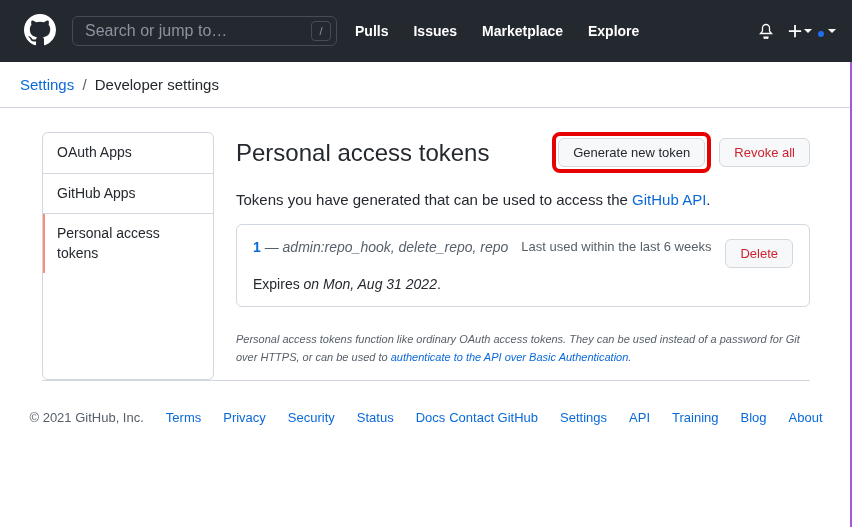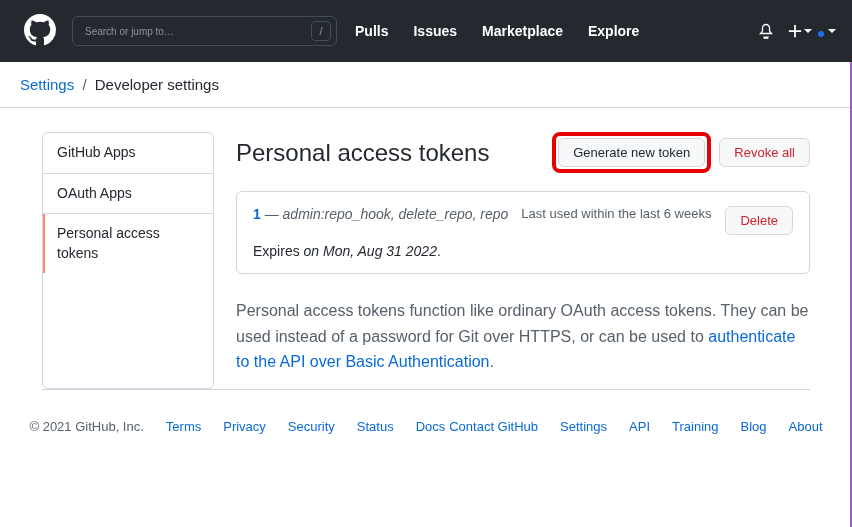--- a/index.html
+++ b/index.html
@@ -3,21 +3,21 @@
 <meta charset="utf-8">
 <style>
   * { box-sizing: border-box; margin: 0; padding: 0; }
   body { font-family: -apple-system, BlinkMacSystemFont, "Segoe UI", Helvetica, Arial, sans-serif; font-size: 14px; color: #24292f; background: #fff; width: 852px; height: 527px; overflow: hidden; position: relative; }
   a { text-decoration: none; }
 
   
   .header { background: #24292f; height: 62px; display: flex; align-items: center; padding: 0 16px 0 24px; }
   .logo { color: #fff; margin-right: 16px; }
   .search-wrap { position: relative; margin-right: 18px; }
-  .search-input { width: 265px; height: 30px; background: #24292f; border: 1px solid #444c54; border-radius: 6px; padding: 0 30px 0 12px; color: #c0c6cc; font-size: 10px; outline: none; }
+  .search-input { width: 265px; height: 30px; background: #24292f; border: 1px solid #444c54; border-radius: 6px; padding: 0 30px 0 12px; color: #c0c6cc; font-size: 16px; outline: none; }
   .search-input::placeholder { color: #8b949e; }
   .slash { position: absolute; right: 6px; top: 5px; width: 20px; height: 20px; border: 1px solid #444c54; border-radius: 4px; color: #8b949e; font-size: 11px; display: flex; align-items: center; justify-content: center; }
   .nav-links { display: flex; gap: 25px; }
   .nav-links a { color: #fff; font-weight: 600; font-size: 14px; }
   .header-right { margin-left: auto; display: flex; align-items: center; gap: 14px; }
   .header-icon { color: #fff; display: flex; align-items: center; }
   .plus-caret { color: #fff; display: flex; align-items: center; gap: 2px; }
   .avatar-wrap { position: relative; display: flex; align-items: center; gap: 2px; }
   .avatar { width: 20px; height: 20px; border-radius: 50%; background: linear-gradient(135deg, #f4a460 40%, #333 40%); position: relative; }
   .avatar-dot { position: absolute; top: -2px; right: 0px; width: 10px; height: 10px; background: #1f6feb; border: 2px solid #24292f; border-radius: 50%; }
@@ -50,21 +50,21 @@
   .token-box { border: 1px solid #d0d7de; border-radius: 6px; padding: 14px 16px; margin-bottom: 24px; }
   .token-row1 { display: flex; }
   .token-left { flex: 1; font-size: 14px; }
   .token-name { color: #0969da; font-weight: 600; }
   .token-dash { color: #57606a; }
   .token-scopes { color: #57606a; font-style: italic; }
   .token-used { color: #57606a; font-size: 13px; margin-right: 14px; }
   .token-expire { margin-top: 8px; font-size: 14px; }
   .token-expire .date { font-style: italic; }
 
-  .desc { color: #57606a; font-size: 16px; line-height: 1.6; margin-bottom: 14px; }
+  .desc { color: #57606a; font-size: 11px; line-height: 1.6; margin-bottom: 14px; font-style: italic; }
   .desc a { color: #0969da; }
 
   .bottom-divider { border-top: 1px solid #d0d7de; margin: 0 42px; }
 
   
   .footer { text-align: center; padding: 28px 0 0 0; }
   .footer-row { display: inline-flex; flex-wrap: wrap; justify-content: center; gap: 22px; font-size: 13px; margin-bottom: 10px; }
   .footer-row span { color: #57606a; }
   .footer-row a { color: #0969da; }
 
@@ -114,34 +114,37 @@
 
 <div class="breadcrumb">
   <a href="#">Settings</a>
   <span class="sep">/</span>
   <span class="current">Developer settings</span>
 </div>
 <div class="divider"></div>
 
 <div class="main">
   <nav class="sidebar">
+    <a href="#" class="side-item">OAuth Apps</a>
     <a href="#" class="side-item">GitHub Apps</a>
-    <a href="#" class="side-item">OAuth Apps</a>
     <a href="#" class="side-item active">Personal access tokens</a>
   </nav>
 
   <div class="content">
     <div class="content-head">
       <h2>Personal access tokens</h2>
       <span class="highlight-box">
         <a href="#" class="btn">Generate new token</a>
       </span>
       <a href="#" class="btn btn-danger-text">Revoke all</a>
     </div>
 
+    <p class="subtext">
+      <span>Tokens you have generated that can be used to access the </span><a href="#">GitHub API</a><span>.</span>
+    </p>
 
     <div class="token-box">
       <div class="token-row1">
         <div class="token-left">
           <a href="#" class="token-name">1</a><span class="token-dash"> — </span><span class="token-scopes">admin:repo_hook, delete_repo, repo</span>
         </div>
         <span class="token-used">Last used within the last 6 weeks</span>
         <a href="#" class="btn btn-danger-text">Delete</a>
       </div>
       <div class="token-expire">

